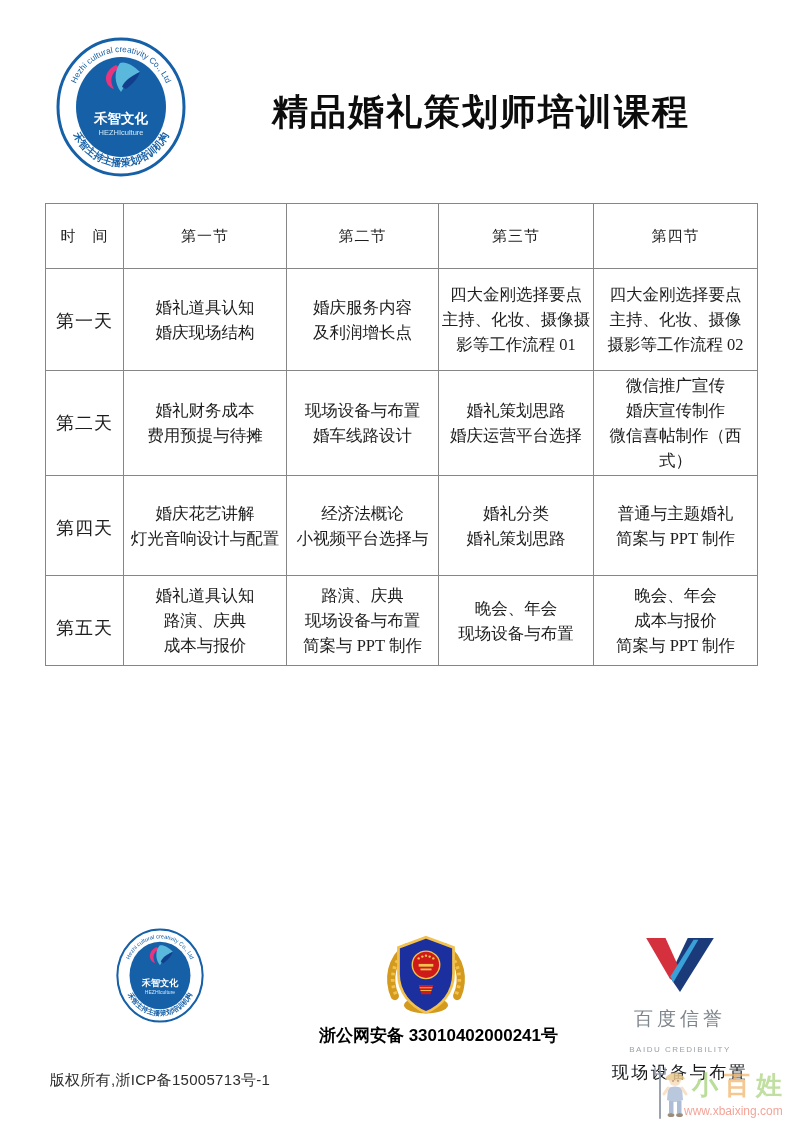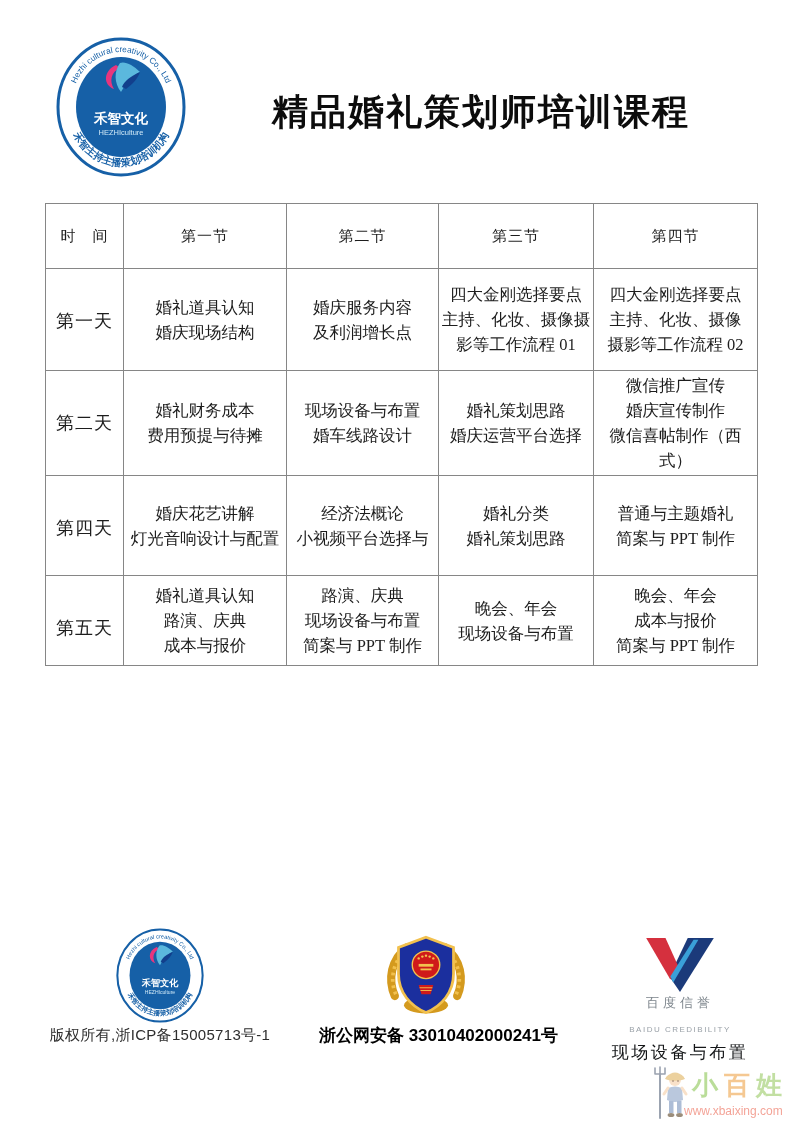--- a/index.html
+++ b/index.html
@@ -39,33 +39,33 @@
   table.schedule tbody tr:nth-child(3) { height:100px; }
   table.schedule tbody tr:nth-child(4) { height:90px; }
   table.schedule tbody tr:nth-child(5) { height:95px; }
   table.schedule tbody tr:nth-child(6) { height:110px; }
   td.day { font-size:18px; vertical-align:top; padding-top:40px; letter-spacing:1px; }
   td.course { font-size:16.5px; vertical-align:middle; line-height:25px; padding:2px 1px; }
 
   
   .badge-footer { position:absolute; left:116px; top:928px; width:88px; height:95px; }
   .copyright {
-    position:absolute; left:40px; top:1026px; width:240px; text-align:center;
+    position:absolute; left:40px; top:1071px; width:240px; text-align:center;
     font-family:"Liberation Sans", sans-serif; font-size:15px; color:#2d2d2d; letter-spacing:0.3px;
   }
   .police { position:absolute; left:382px; top:928px; width:88px; height:92px; }
   .police-record {
     position:absolute; left:294px; top:1024px; width:264px; text-align:right;
     font-family:"Liberation Sans", sans-serif; font-size:17px; font-weight:bold; color:#000;
   }
   .baidu { position:absolute; left:610px; top:936px; width:140px; text-align:center; }
   .baidu-v { width:76px; height:58px; display:block; margin:0 auto; }
   .baidu-cn {
-    font-family:Liberation Mono, monospace; font-size:13px; color:#7d858c;
-    letter-spacing:4px; margin-top:0;
+    font-family:Liberation Mono, monospace; font-size:19px; color:#7d858c;
+    letter-spacing:4px; margin-top:12px;
   }
   .baidu-en {
     font-family:"Liberation Sans", sans-serif; font-size:8px; color:#9aa1a8;
     letter-spacing:1.5px; margin-top:13px;
   }
   .baidu-cert {
     font-family:"Liberation Sans", sans-serif; font-size:17px; color:#141618;
     letter-spacing:2.5px; margin-top:7px;
   }
 

